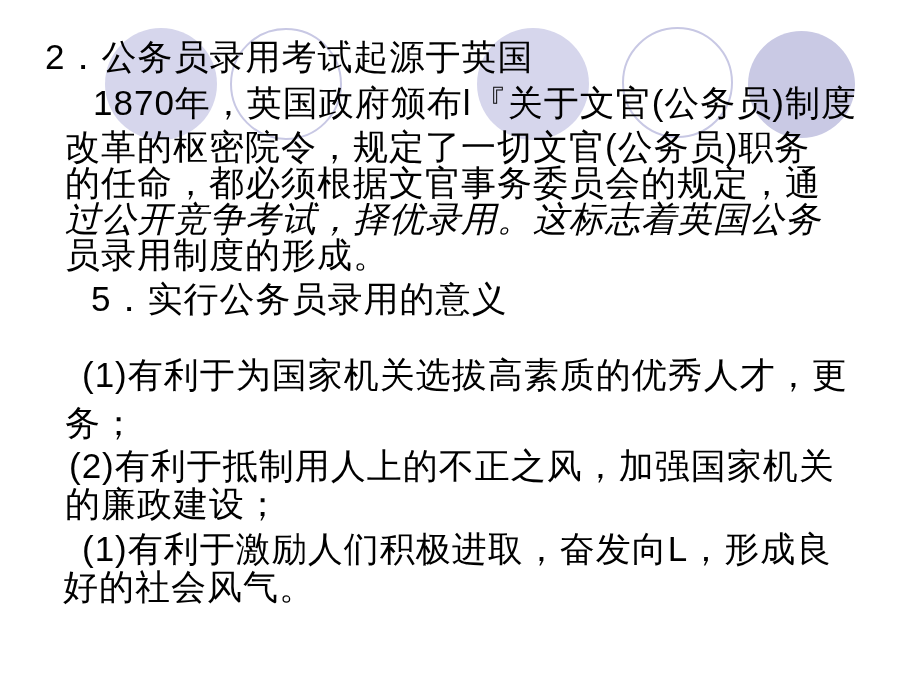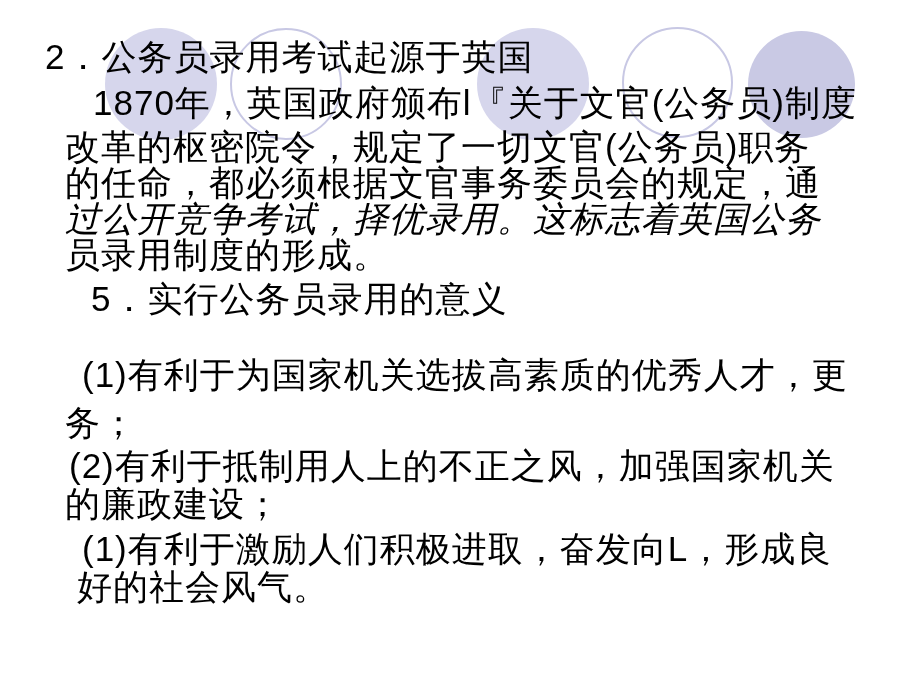--- a/index.html
+++ b/index.html
@@ -35,21 +35,21 @@
   .l4 {left:65px;top:164px;}
   .l5 {left:65px;top:200px;font-style:italic;}
   .l6 {left:65px;top:236px;}
   .l7 {left:91px;top:280px;}
   .l8 {left:82px;top:329px;margin-top:27px;}
   .l9 {left:65px;top:366px;}
   .l10{left:65px;top:404px;}
   .l11{left:69px;top:447px;}
   .l12{left:65px;top:485px;text-align:right;}
   .l13{left:82px;top:530px;}
-  .l14{left:77px;top:568px;}
+  .l14{left:63px;top:568px;}
 </style>
 </head>
 <body>
 
 <div class="slide">
 
   <div class="decor">
     <div class="circle c1" style="background: rgb(214, 214, 236);"></div>
     <div class="circle c2" style="border: 2px solid rgb(200, 200, 228);"></div>
     <div class="circle c3" style="background: rgb(214, 214, 236);"></div>

